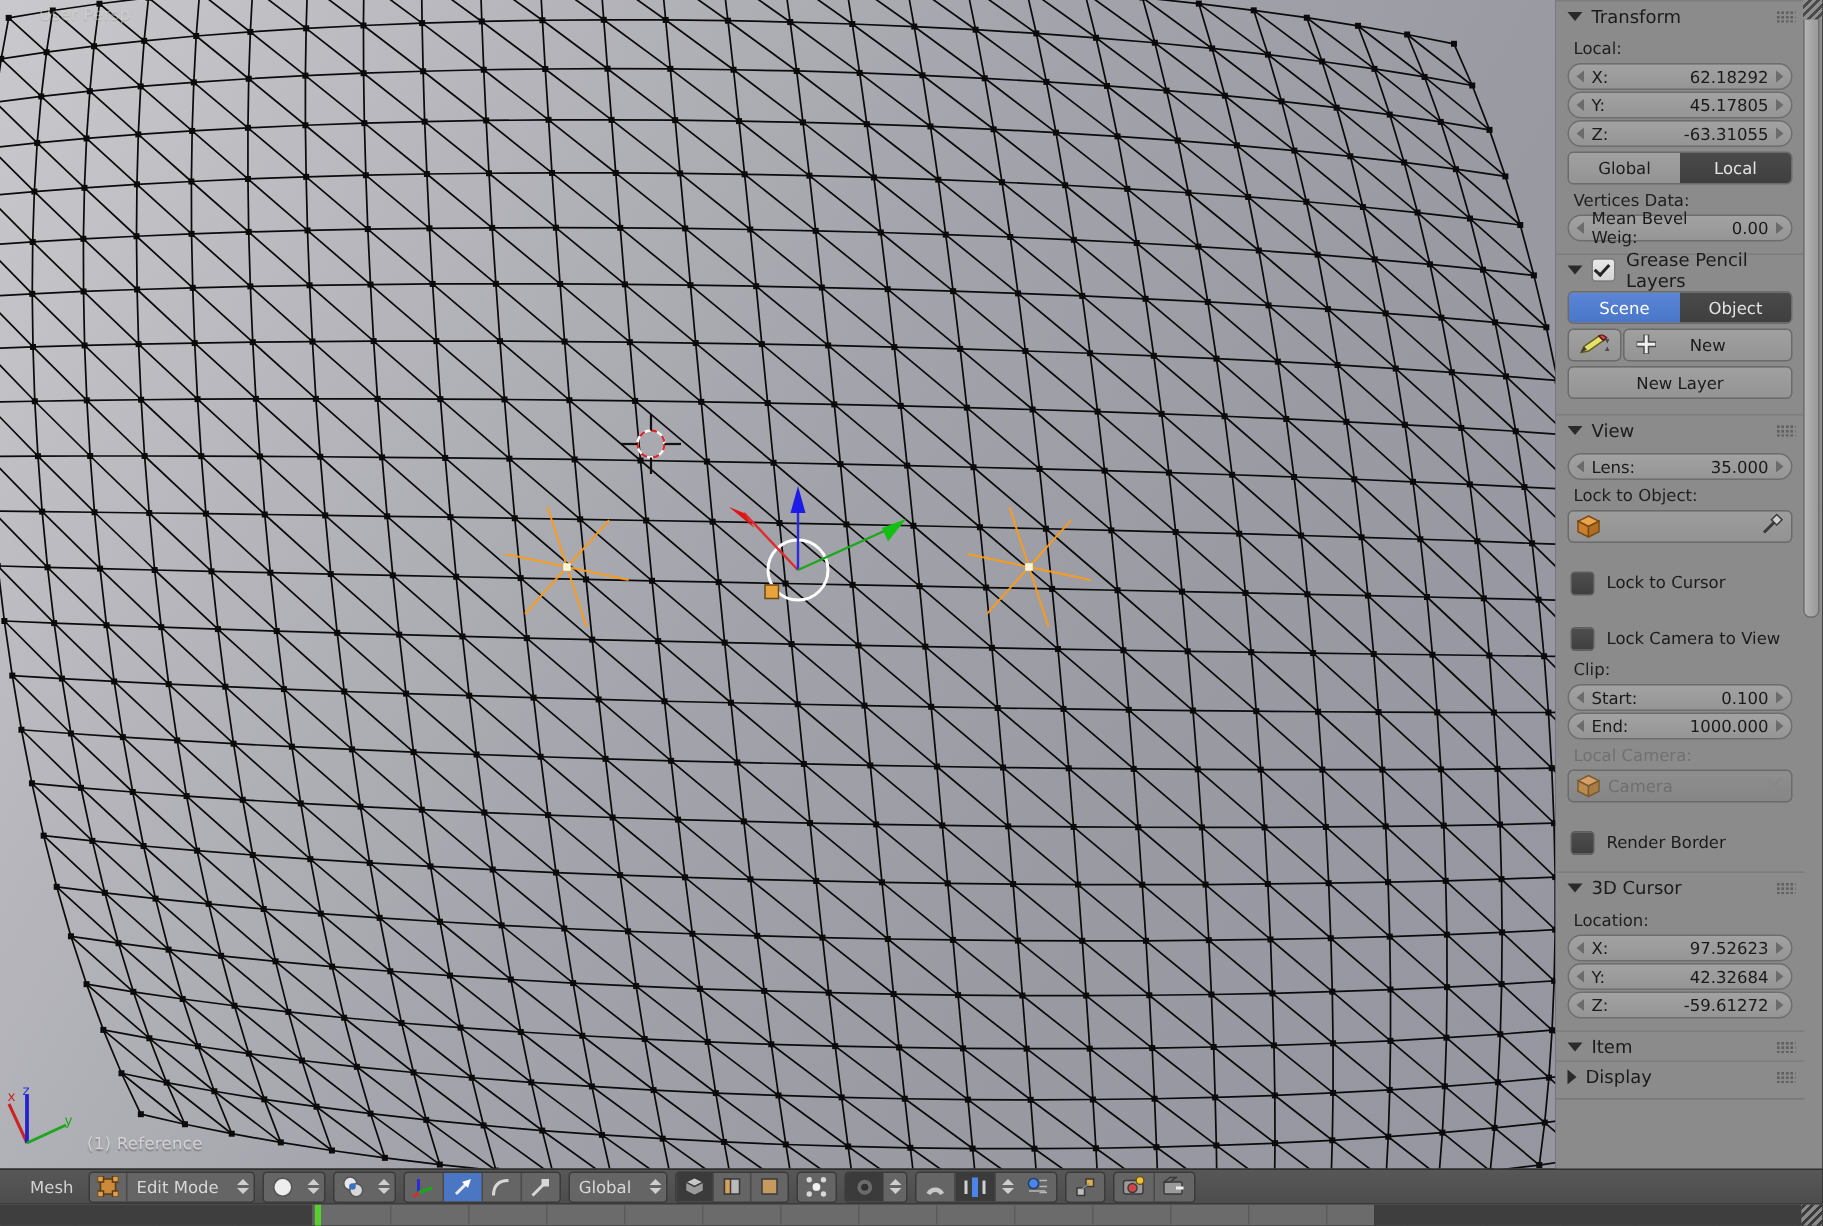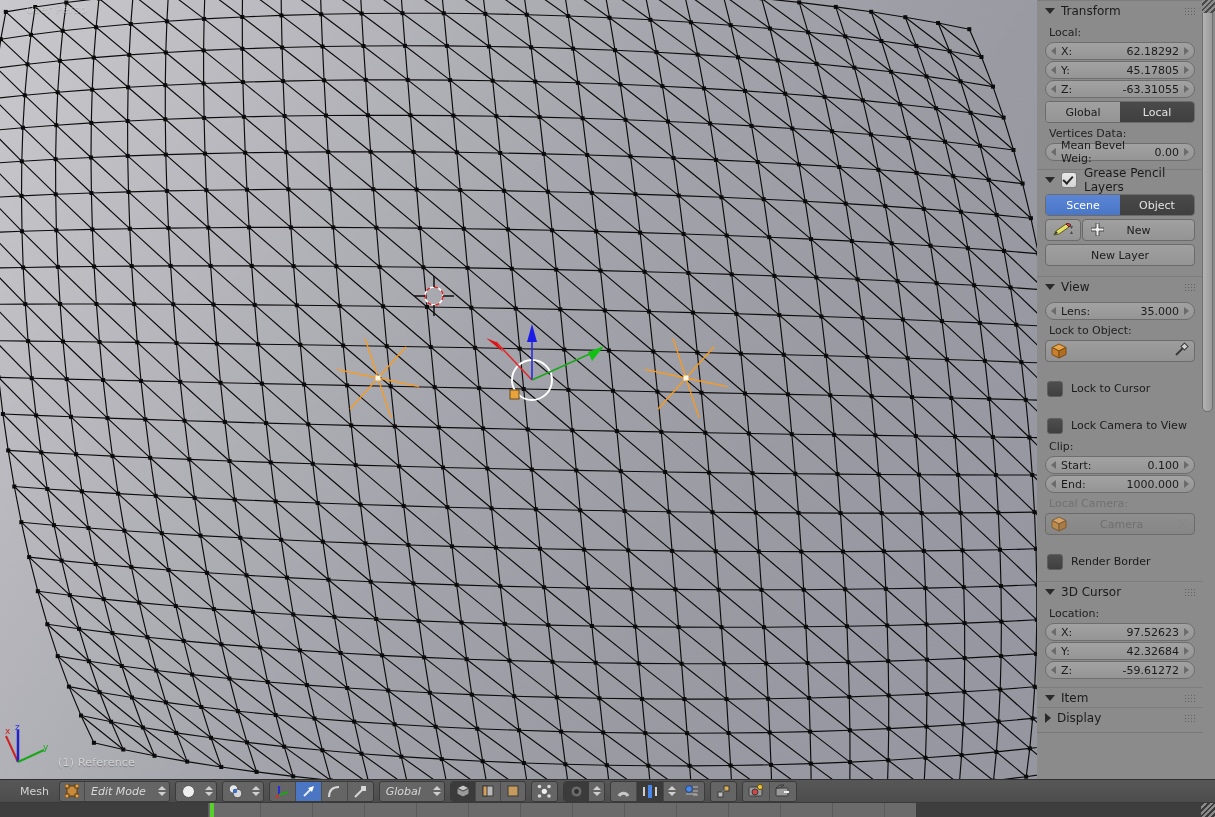--- a/index.html
+++ b/index.html
@@ -21,21 +21,21 @@
              background:linear-gradient(#575757,#4d4d4d);border-top:1px solid #2f2f2f;
              display:flex;align-items:center;padding-left:6px;box-sizing:border-box;}
   .hb-label{color:#d2d2d2;font-size:11px;margin:0 10px 0 14px;}
   .hb-group{display:flex;align-items:center;height:19px;margin-right:5px;
             background:#656565;border:1px solid #3b3b3b;border-radius:3px;overflow:hidden;}
   .hb-cell{display:flex;align-items:center;justify-content:center;height:19px;
            padding:0 5px;color:#d8d8d8;font-size:11px;white-space:nowrap;}
   .hb-cell.seg{border-right:1px solid #4a4a4a;}
   .hb-cell.active{background:#4a76c4;}
   .hb-cell.dark{background:#3b3b3b;}
-  .hb-text{padding:0 8px 0 6px;font-style:italic;}
+  .hb-text{padding:0 8px 0 6px;}
   .spin{display:flex;flex-direction:column;justify-content:center;margin:0 3px 0 4px;}
   .spin i{display:block;width:0;height:0;border-left:4px solid transparent;border-right:4px solid transparent;}
   .spin i.up{border-bottom:4px solid #cfcfcf;margin-bottom:2px;}
   .spin i.dn{border-top:4px solid #cfcfcf;}
 
   
   #timeline{position:absolute;left:0;top:802px;width:1215px;height:15px;background:#6b6b6b;
             border-top:1px solid #3a3a3a;overflow:hidden;}
   .tl-dark{position:absolute;top:0;height:15px;background:#3e3e3e;}
   .tl-tick{position:absolute;top:0;width:1px;height:15px;background:#5b5b5b;}
@@ -73,21 +73,21 @@
   .bp.off{background:linear-gradient(#a0a0a0,#949494);color:#1b1b1b;}
   .bp.on-dark{background:linear-gradient(#4a4a4a,#3f3f3f);color:#e3e3e3;}
   .bp.on-blue{background:linear-gradient(#5b86d6,#4a76c8);color:#ffffff;}
 
   .btn{display:flex;align-items:center;justify-content:center;height:20px;border-radius:4px;
        background:linear-gradient(#a0a0a0,#949494);border:1px solid #6b6b6b;color:#1b1b1b;font-size:11px;margin:3px 0;}
   .row-flex{display:flex;gap:1px;margin:3px 0;align-items:flex-end;}
   .mini-box{display:flex;align-items:center;justify-content:center;width:34px;height:20px;border-radius:4px;
             background:linear-gradient(#a0a0a0,#949494);border:1px solid #6b6b6b;}
   .field{display:flex;align-items:center;height:20px;border-radius:4px;
-         background:linear-gradient(#9d9d9d,#929292);border:1px solid #6b6b6b;padding:0 5px;margin:3px 0;gap:28px;}
+         background:linear-gradient(#9d9d9d,#929292);border:1px solid #6b6b6b;padding:0 5px;margin:3px 0;}
   .field.dimmed{background:linear-gradient(#8e8e8e,#868686);}
   .field .ftxt{flex:1;color:#1b1b1b;font-size:11px;padding-left:5px;}
   .field .ftxt.dim{color:#6f6f6f;}
 
   .chk-row{display:flex;align-items:center;height:21px;margin:16px 0 2px 2px;}
   .chk{width:14px;height:14px;border-radius:3px;background:linear-gradient(#4e4e4e,#3f3f3f);
        border:1px solid #5e5e5e;margin-right:8px;flex:0 0 auto;}
   .chk.on{background:linear-gradient(#e8e8e8,#d5d5d5);border-color:#7d7d7d;position:relative;}
   .chk.on::after{content:"";position:absolute;left:3px;top:1px;width:4px;height:8px;
                  border:solid #242424;border-width:0 2px 2px 0;transform:rotate(42deg);}

